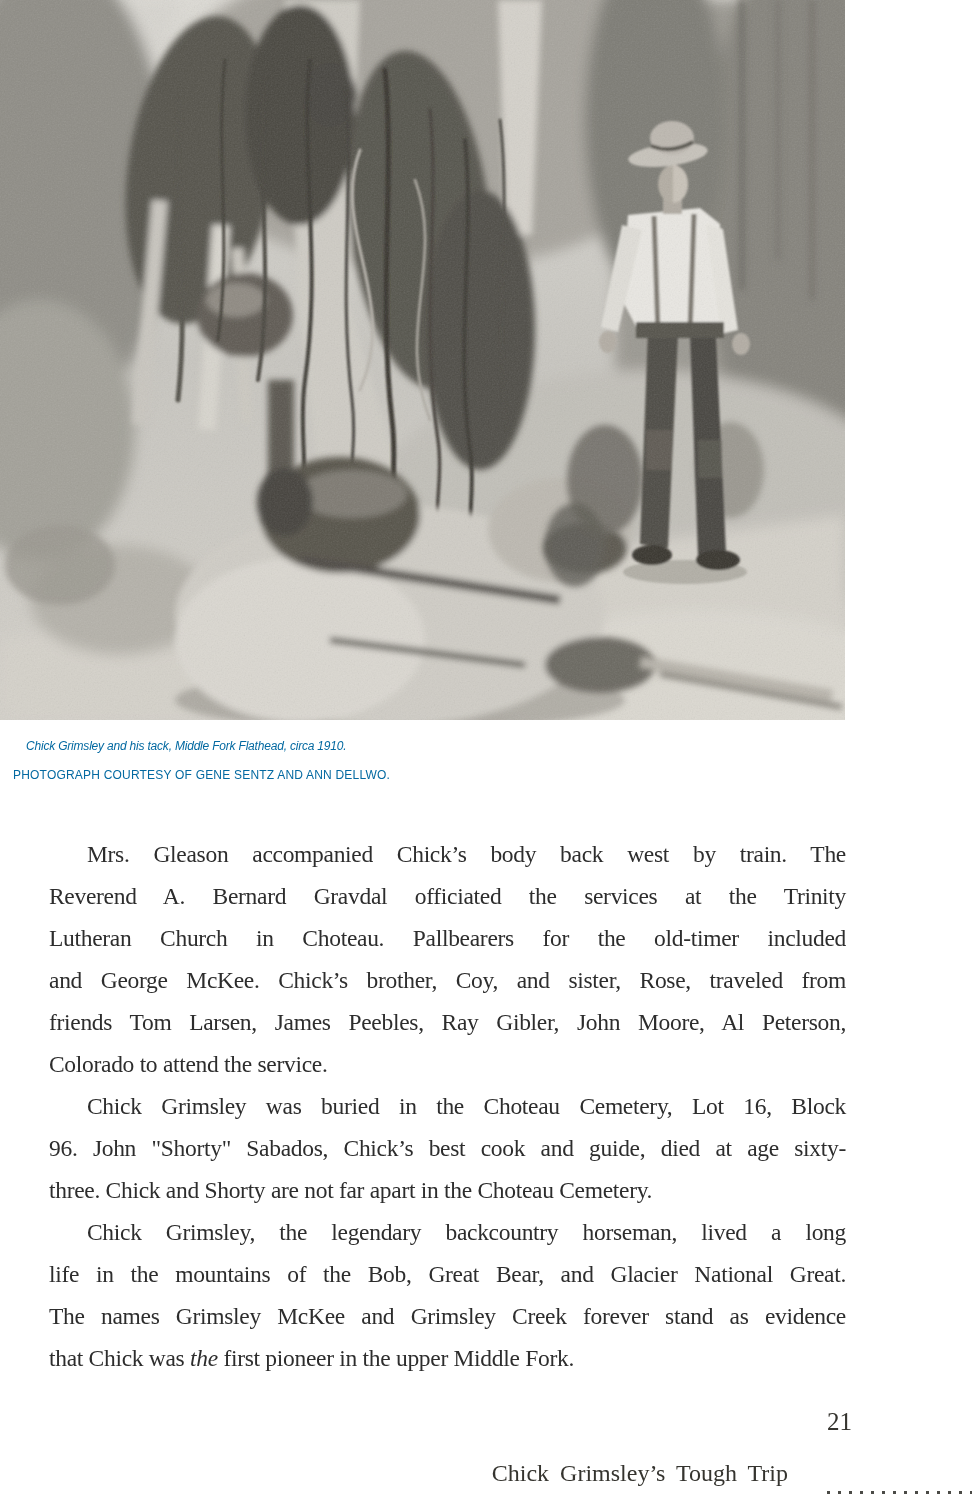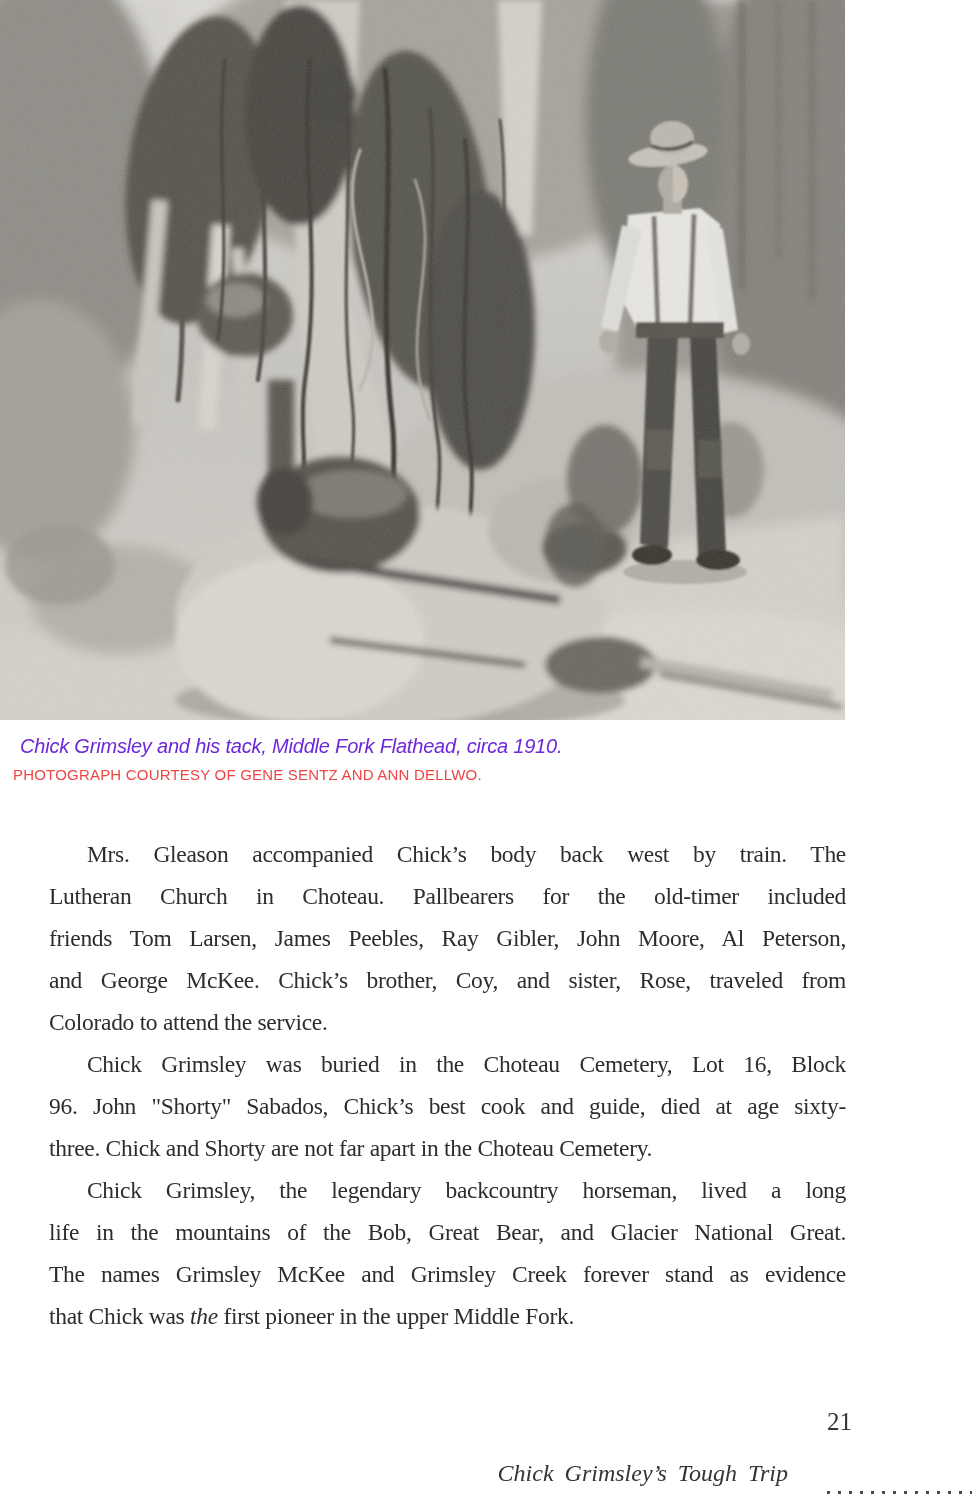--- a/index.html
+++ b/index.html
@@ -8,52 +8,52 @@
     width:972px;height:1500px;
     background:#ffffff;
     overflow:hidden;
     font-family:"Liberation Serif", serif;
   }
   
   .photo-wrap{position:absolute;left:0;top:0;width:845px;height:720px;}
   .photo-wrap svg{display:block;width:100%;height:100%;}
   
   .caption{
-    position:absolute;left:20px;top:733px;width:820px;
+    position:absolute;left:26px;top:733px;width:820px;
     font-family:"Liberation Sans", sans-serif;
     font-style:italic;
-    font-size:20px;line-height:26px;
-    color:#6d28d9;letter-spacing:-0.2px;
+    font-size:12px;line-height:26px;
+    color:#0369a1;letter-spacing:-0.2px;
   }
   .credit{
     position:absolute;left:13px;top:765px;width:820px;
     font-family:"Liberation Sans", sans-serif;
-    font-size:15px;line-height:20px;
-    color:#ef4444;letter-spacing:0.2px;
+    font-size:12px;line-height:20px;
+    color:#0369a1;letter-spacing:0.2px;
   }
   
   .body-text{
     position:absolute;left:10px;top:833px;width:836px;
     color:#2d2d2d;
   }
   .bline{
     font-size:23.5px;line-height:42px;
     letter-spacing:-0.3px;
     text-align:justify;
     text-align-last:justify;
     white-space:normal;
     margin-left:39px;
   }
   .bline.first{text-indent:38px;}
   .bline.plast{text-align-last:left;font-family:Liberation Serif, serif;}
   .bline em{font-style:italic;}
   
   .footer-title{
     position:absolute;right:184px;top:1459px;
-    font-style:italic;font-size:24px;line-height:28px;
+    font-size:24px;line-height:28px;
     color:#35342f;word-spacing:5px;white-space:nowrap;
   }
   .page-number{
     position:absolute;left:827px;top:1408px;
     font-size:25px;line-height:28px;color:#35342f;
   }
   .footer-dots{
     position:absolute;left:827px;top:1491px;width:145px;height:3px;
     background:repeating-linear-gradient(to right,#4a4a46 0 3px,transparent 3px 11px);
   }
@@ -190,23 +190,24 @@
     </svg>
     </div>
   </figure>
 
   <div class="caption">Chick Grimsley and his tack, Middle Fork Flathead, circa 1910.</div>
   <div class="credit">PHOTOGRAPH COURTESY OF GENE SENTZ AND ANN DELLWO.</div>
 
   <main class="body-text">
     <div>
       <div class="bline first">Mrs. Gleason accompanied Chick’s body back west by train. The</div>
+      <div class="bline">Reverend A. Bernard Gravdal officiated the services at the Trinity</div>
       <div class="bline">Lutheran Church in Choteau. Pallbearers for the old-timer included</div>
+      <div class="bline">and George McKee. Chick’s brother, Coy, and sister, Rose, traveled from</div>
       <div class="bline">friends Tom Larsen, James Peebles, Ray Gibler, John Moore, Al Peterson,</div>
-      <div class="bline">and George McKee. Chick’s brother, Coy, and sister, Rose, traveled from</div>
       <div class="bline plast">Colorado to attend the service.</div>
     </div>
     <div>
       <div class="bline first">Chick Grimsley was buried in the Choteau Cemetery, Lot 16, Block</div>
       <div class="bline">96. John "Shorty" Sabados, Chick’s best cook and guide, died at age sixty-</div>
       <div class="bline plast">three. Chick and Shorty are not far apart in the Choteau Cemetery.</div>
     </div>
     <div>
       <div class="bline first">Chick Grimsley, the legendary backcountry horseman, lived a long</div>
       <div class="bline">life in the mountains of the Bob, Great Bear, and Glacier National Great.</div>

